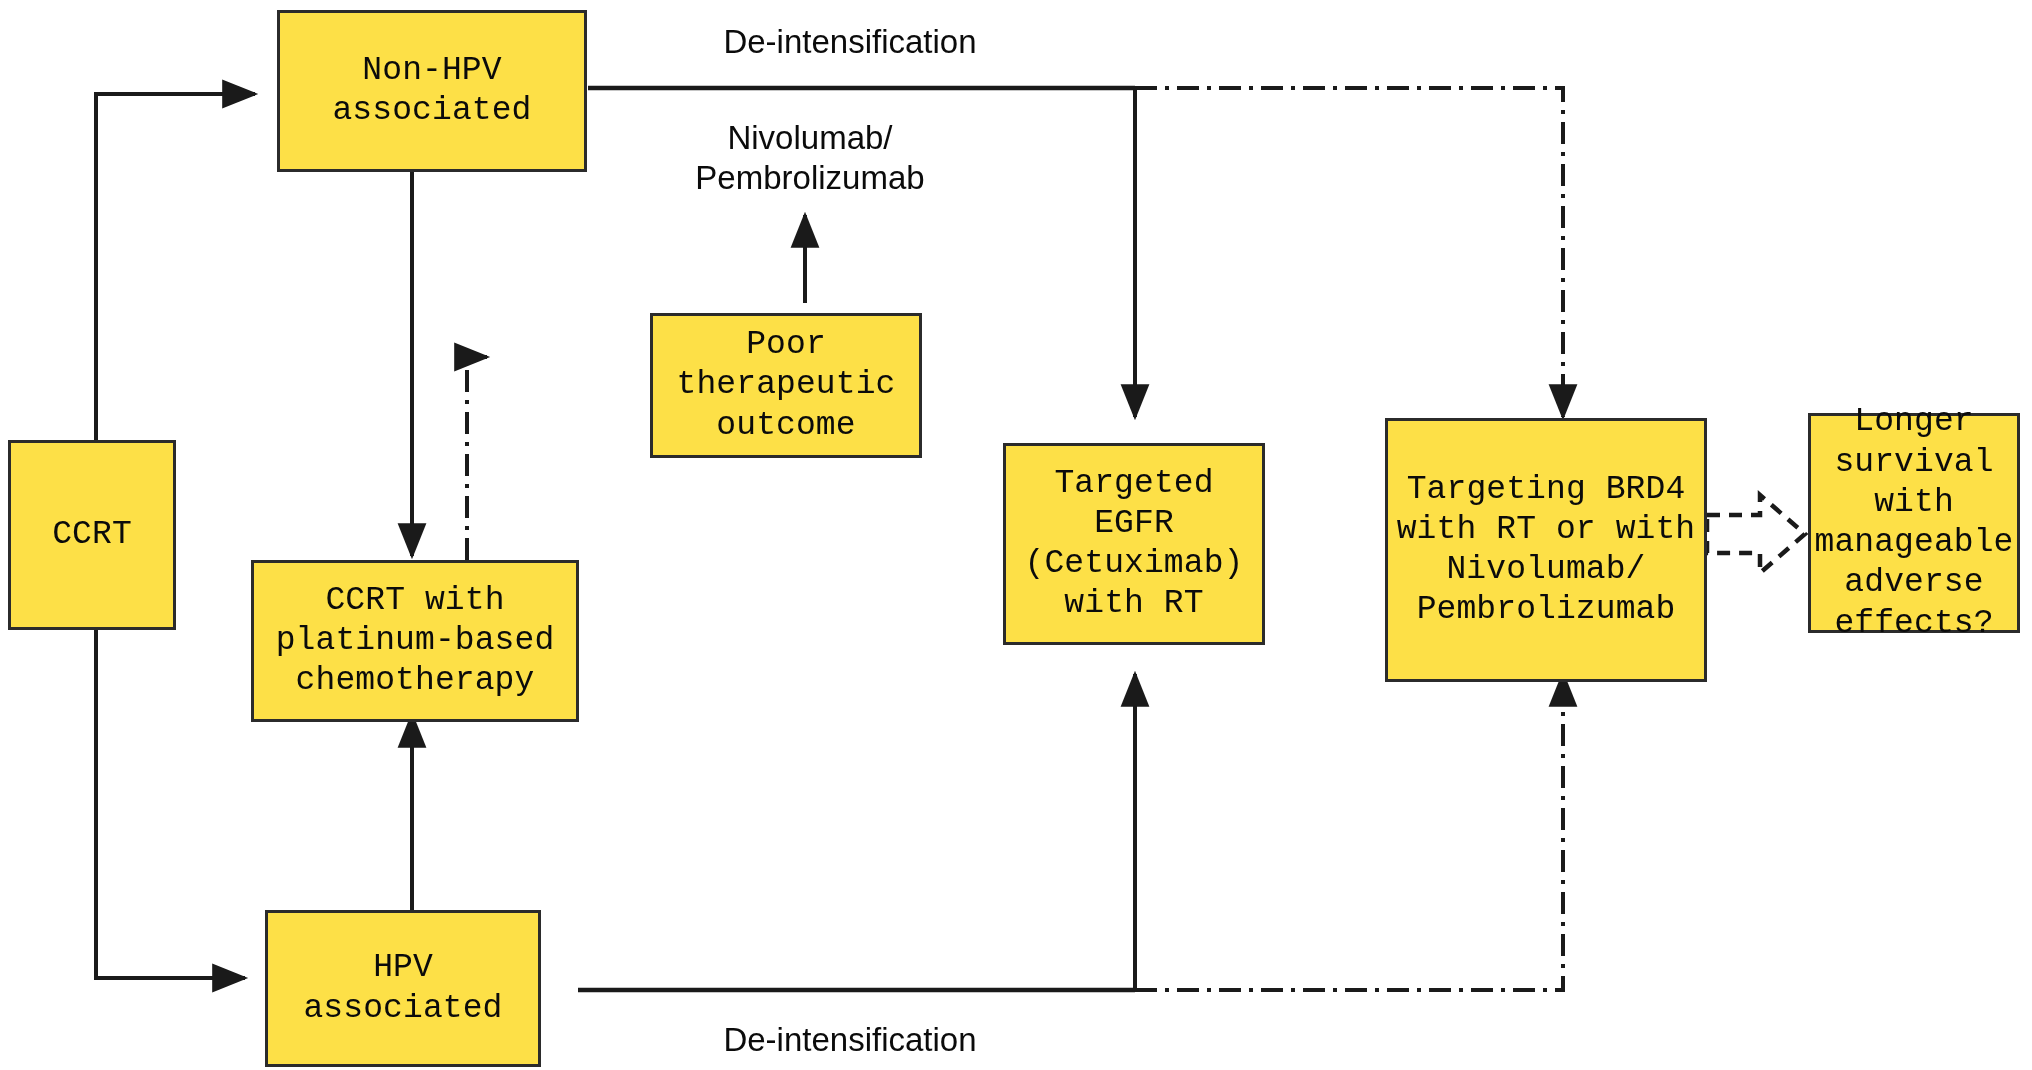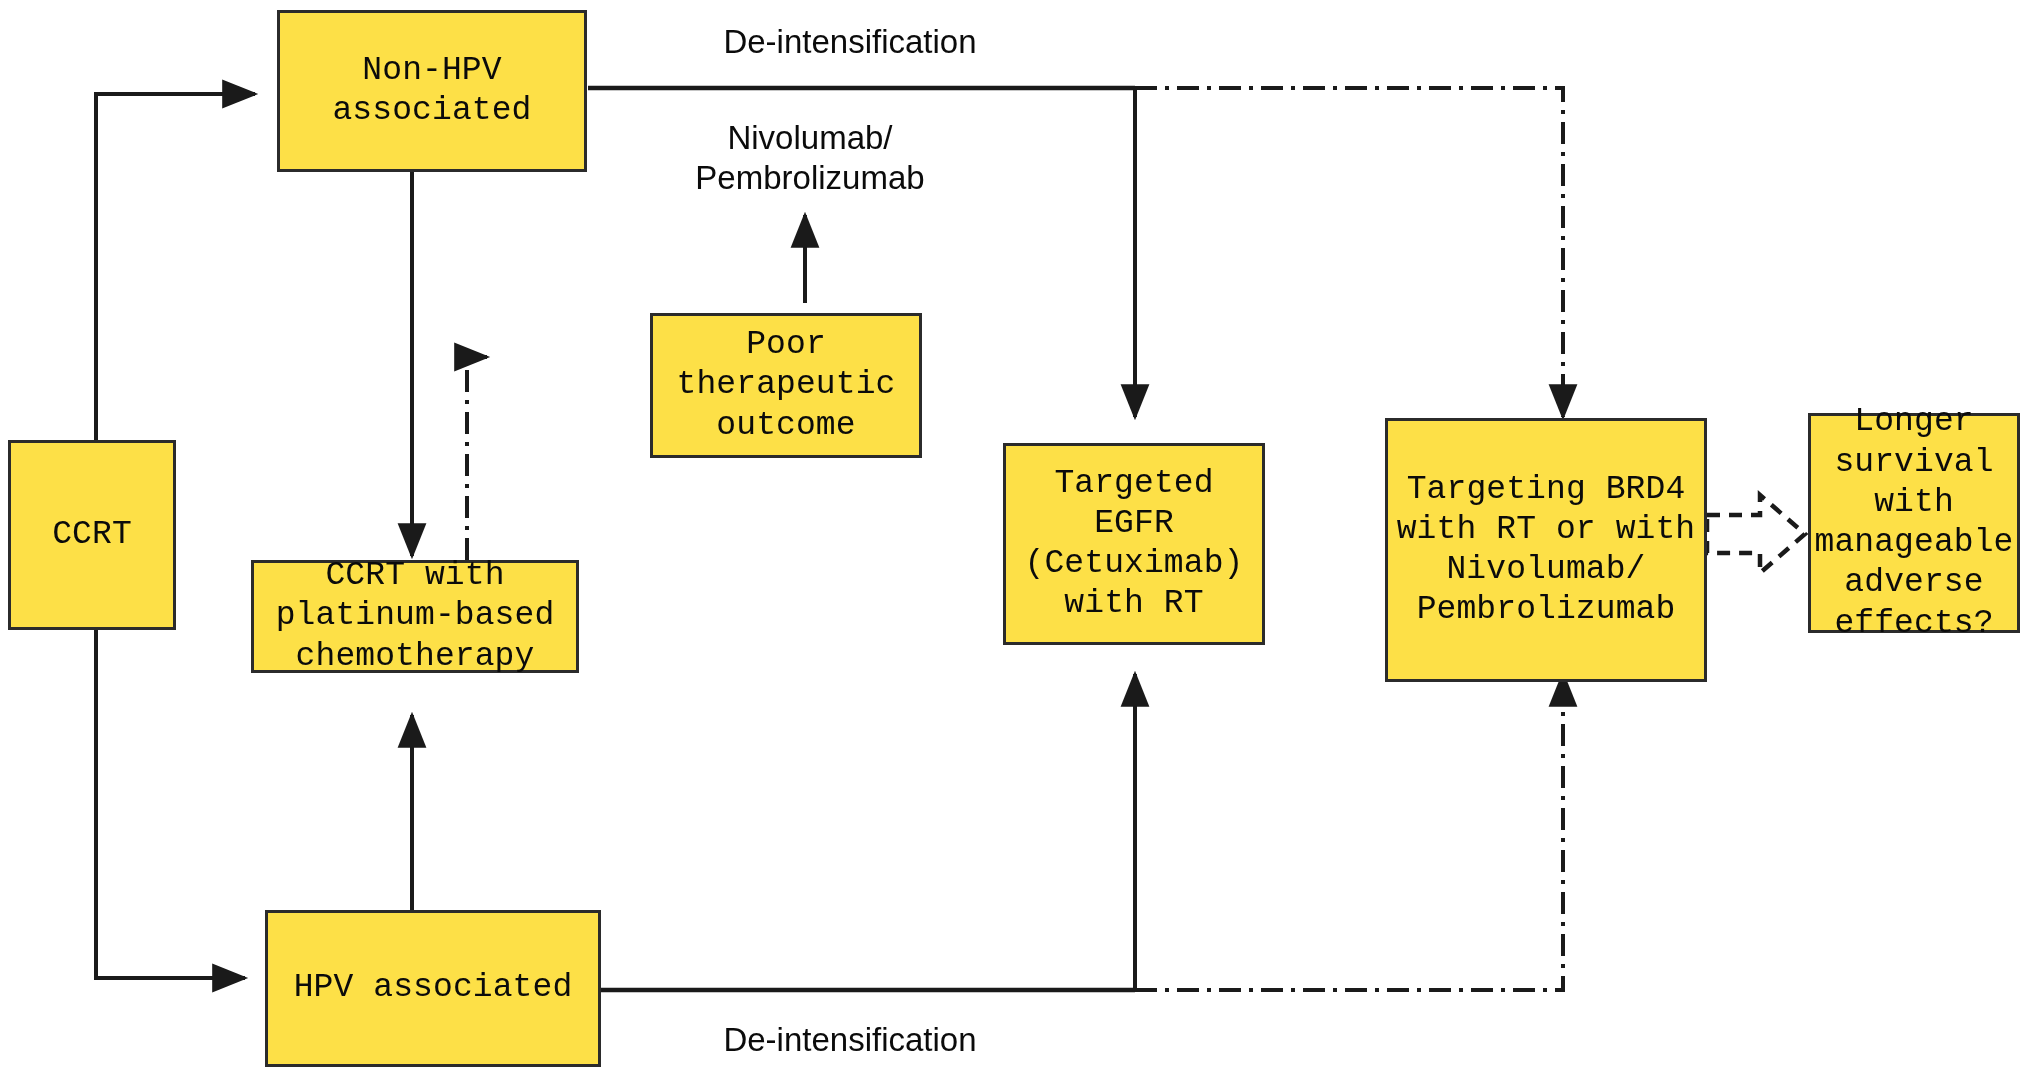--- a/index.html
+++ b/index.html
@@ -124,21 +124,21 @@
 
   <div class="node" style="left:8px; top:440px; width:168px; height:190px;">
     <span class="label">CCRT</span>
   </div>
 
   <div class="node" style="left:277px; top:10px; width:310px; height:162px;">
     <span class="label">Non-HPV
 associated</span>
   </div>
 
-  <div class="node" style="left:251px; top:560px; width:328px; height:113px;">
+  <div class="node" style="left:251px; top:560px; width:328px; height:162px;">
     <span class="label">CCRT with
 platinum-based
 chemotherapy</span>
   </div>
 
   <div class="node" style="left:650px; top:303px; width:272px; height:145px;margin-top:10px;">
     <span class="label">Poor
 therapeutic
 outcome</span>
   </div>
@@ -159,21 +159,21 @@
   </div>
 
   <div class="node" style="left:1808px; top:413px; width:212px; height:220px;">
     <span class="label">Longer
 survival with
 manageable
 adverse
 effects?</span>
   </div>
 
-  <div class="node" style="left:265px; top:910px; width:336px; height:157px;">
+  <div class="node" style="left:265px; top:910px; width:276px; height:157px;">
     <span class="label">HPV associated</span>
   </div>
 
   <div class="edge-label" style="left:640px; top:22px; width:420px;">De-intensification</div>
 
   <div class="edge-label" style="left:620px; top:118px; width:380px;">Nivolumab/
 Pembrolizumab</div>
 
   <div class="edge-label" style="left:640px; top:1020px; width:420px;">De-intensification</div>
 

